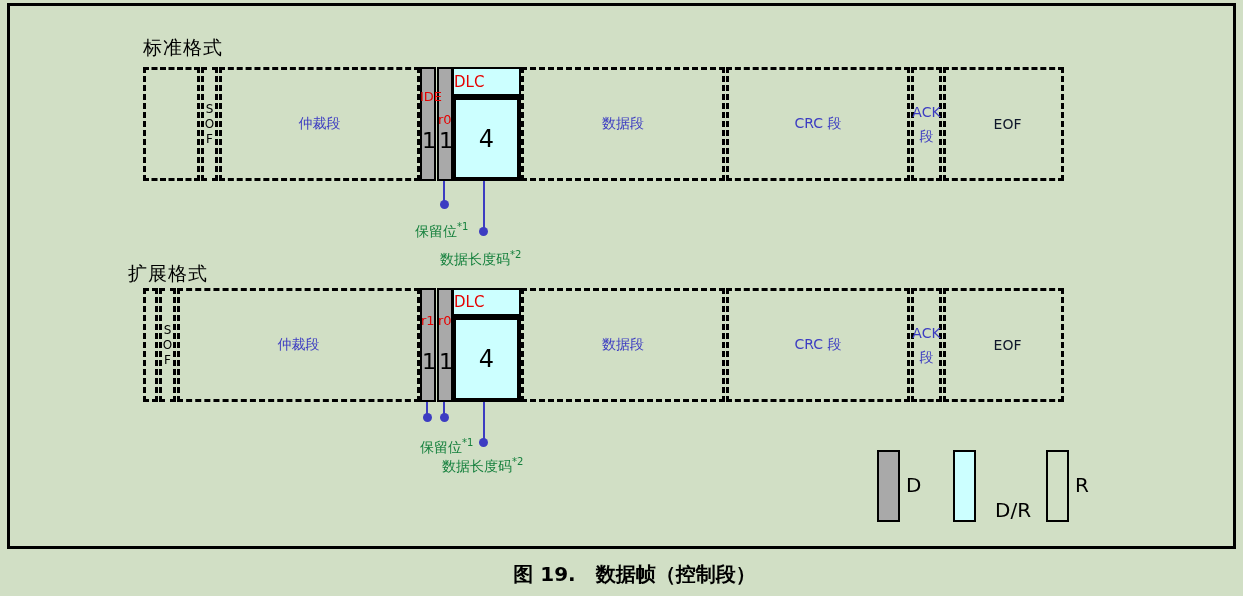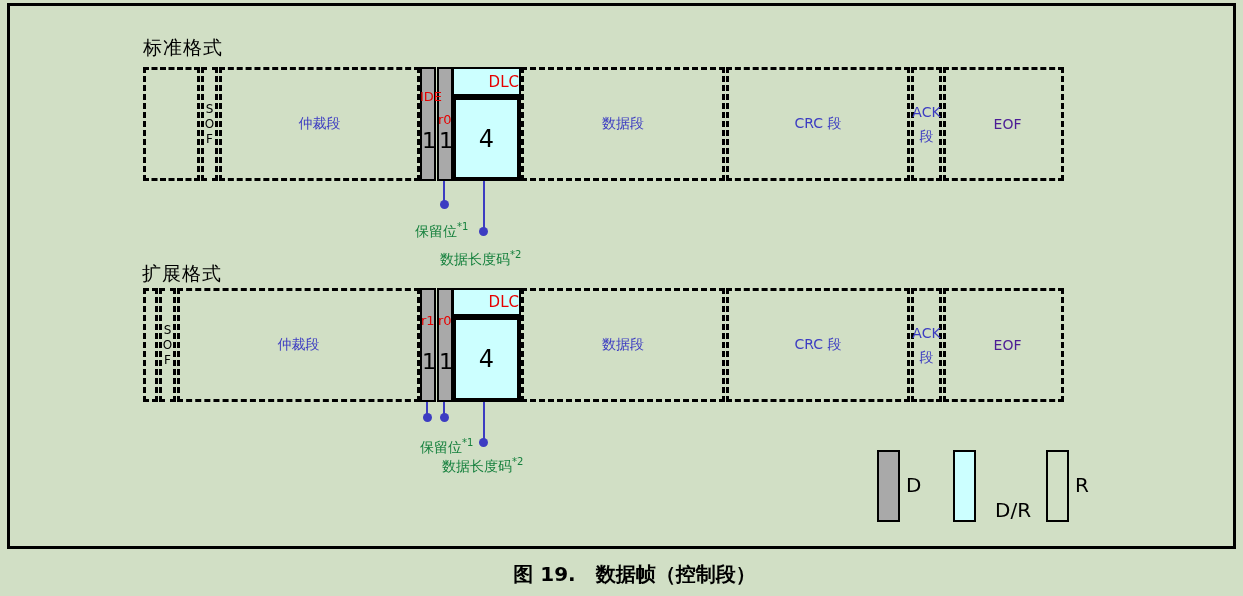--- a/index.html
+++ b/index.html
@@ -32,21 +32,21 @@
     align-items: center;
     justify-content: center;
     overflow: visible;
   }
   .seg-col { flex-direction: column; line-height: 17px; gap: 7px; }
   .seg-label {
     color: #3c3cc2;
     font-size: 14px;
     white-space: nowrap;
   }
-  .eof-label { color: #4c1d95; font-size: 14px; margin-left: 8px; }
+  .eof-label { color: #0f172a; font-size: 14px; margin-left: 8px; }
   .sof-text {
     display: block;
     width: 11px;
     word-break: break-all;
     text-align: center;
     font-size: 12px;
     line-height: 15px;
     color: #000;
   }
   .bitbar {
@@ -72,21 +72,21 @@
     z-index: 3;
     margin-top: 12px;
   }
   .dlc-strip {
     position: absolute;
     width: 69px;
     background: #ccffff;
     border: 2px solid #000;
     display: flex;
     align-items: center;
-    justify-content: flex-end;
+    justify-content: flex-start;
     color: #e60000;
     font-size: 15px;
   }
   .dlc-box {
     position: absolute;
     width: 69px;
     background: #ccffff;
     border: 4px solid #000;
     display: flex;
     align-items: center;
@@ -182,21 +182,21 @@
   <div class="ann-dot" style="left:440px; top:200px;"></div>
   <div class="ann-label" style="left:415px; top:221px;">
     <span>保留位</span><sup>*1</sup>
   </div>
   <div class="ann-line" style="left:483px; top:181px; height:48px;"></div>
   <div class="ann-dot" style="left:479px; top:227px;"></div>
   <div class="ann-label" style="left:440px; top:249px;">
     <span>数据长度码</span><sup>*2</sup>
   </div>
 
-  <div class="frame-title" style="left:142px; top:261px;">扩展格式</div>
+  <div class="frame-title" style="left:128px; top:261px;">扩展格式</div>
 
   <div class="seg" style="left:143px; top:288px; width:15px; height:114px;"></div>
 
   <div class="seg" style="left:159px; top:288px; width:17px; height:114px;">
     <span class="sof-text">SOF</span>
   </div>
 
   <div class="seg" style="left:177px; top:288px; width:243px; height:114px;">
     <span class="seg-label">仲裁段</span>
   </div>

